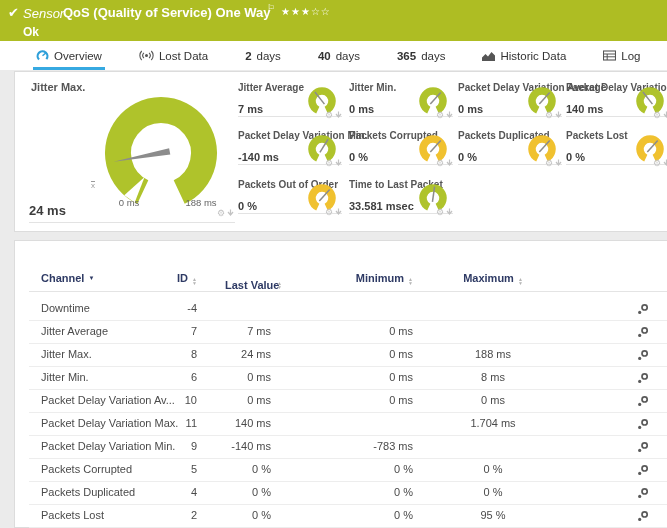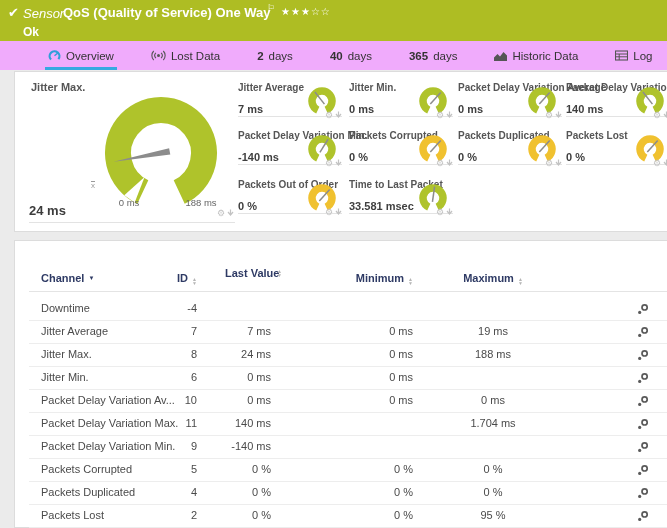--- a/index.html
+++ b/index.html
@@ -7,22 +7,22 @@
        overflow:hidden;position:relative}
   
   .topbar{position:absolute;left:0;top:0;width:667px;height:41px;background:#aebd23}
   .topbar .check{position:absolute;left:8px;top:5px;color:#fff;font-size:13px}
   .topbar .kind{position:absolute;left:23px;top:6px;color:#fff;font-style:italic;font-size:13px}
   .topbar .title{position:absolute;left:63px;top:5px;color:#fff;font-weight:bold;font-size:13px;white-space:nowrap}
   .topbar .flag{position:absolute;left:267px;top:3px;color:#fff;font-size:9px}
   .topbar .stars{position:absolute;left:281px;top:6px;color:#fff;font-size:10px;letter-spacing:1px}
   .topbar .status{position:absolute;left:23px;top:25px;color:#fff;font-weight:bold;font-size:12px}
   
-  .tabbar{position:absolute;left:0;top:41px;width:667px;height:29px;background:#f0abfc;
-          display:flex;align-items:stretch;padding-left:45px;box-sizing:border-box}
+  .tabbar{position:absolute;left:0;top:41px;width:667px;height:29px;background:#ffffff;
+          display:flex;align-items:stretch;padding-left:33px;box-sizing:border-box}
   .tab{display:flex;align-items:center;gap:5px;font-size:11.5px;color:#333;margin-right:31px;
        padding:3px 3px 0 3px;border-bottom:3px solid transparent;box-sizing:border-box;cursor:pointer;white-space:nowrap}
   .tab.active{border-bottom-color:#36a9e1}
   .tab .num{font-weight:bold}
   .tab svg{display:block}
   
   .card{position:absolute;left:14px;width:658px;background:#fff;border:1px solid #dcdcdc;box-sizing:border-box}
   .card.gauges{top:71px;height:161px}
   .card.tablecard{top:240px;height:288px}
   
@@ -47,21 +47,21 @@
   .thead{top:24px;height:26px;border-bottom:1px solid #e4e4e4}
   .cell{position:absolute;top:0;line-height:23px;font-size:11px;color:#4a4a4a;white-space:nowrap}
   .cell.ch{left:12px}
   .cell.id{left:108px;width:60px;text-align:right}
   .cell.lv{left:170px;width:72px;text-align:right}
   .cell.mn{left:244px;width:140px;text-align:right}
   .cell.mx{left:384px;width:160px;text-align:center}
   .cell.ic{left:600px;width:28px;text-align:center}
   .cell.ic svg{vertical-align:middle}
   .thead .cell{color:#2e3a64;font-weight:bold;line-height:26px}
-  .cell.lvh{position:absolute;left:196px;width:46px;text-align:center;line-height:12px;top:2px;color:#2e3a64;font-weight:bold;font-size:11px}
+  .cell.lvh{position:absolute;left:196px;width:46px;text-align:center;line-height:12px;top:14px;color:#2e3a64;font-weight:bold;font-size:11px}
   .sort{display:inline-flex;flex-direction:column;align-items:center;font-size:5px;line-height:4px;
         color:#b5b5b5;margin-left:4px;vertical-align:1px;cursor:pointer}
   .sort::before{content:"▲"}
   .sort::after{content:"▼"}
   .sortlv{position:absolute;right:-11px;bottom:2px;margin-left:0}
   .chsort{font-size:6px;color:#2e3a64;margin-left:4px;vertical-align:2px}
 </style>
 </head>
 <body>
 
@@ -299,21 +299,20 @@
         <span class="cell ic"><svg width="12" height="12" viewBox="0 0 12 12">
             <circle cx="7.6" cy="4.4" r="2.6" fill="none" stroke="#5a5a5a" stroke-width="1.7"></circle>
             <circle cx="2.7" cy="9.4" r="1.6" fill="#5a5a5a"></circle>
           </svg></span>
       </div>
       <div class="trow" style="top: 79px;">
         <span class="cell ch">Jitter Average</span>
         <span class="cell id">7</span>
         <span class="cell lv">7 ms</span>
         <span class="cell mn">0 ms</span>
-        <span class="cell mx">19 ms</span>
         <span class="cell ic"><svg width="12" height="12" viewBox="0 0 12 12">
             <circle cx="7.6" cy="4.4" r="2.6" fill="none" stroke="#5a5a5a" stroke-width="1.7"></circle>
             <circle cx="2.7" cy="9.4" r="1.6" fill="#5a5a5a"></circle>
           </svg></span>
       </div>
       <div class="trow" style="top: 102px;">
         <span class="cell ch">Jitter Max.</span>
         <span class="cell id">8</span>
         <span class="cell lv">24 ms</span>
         <span class="cell mn">0 ms</span>
@@ -321,20 +320,21 @@
         <span class="cell ic"><svg width="12" height="12" viewBox="0 0 12 12">
             <circle cx="7.6" cy="4.4" r="2.6" fill="none" stroke="#5a5a5a" stroke-width="1.7"></circle>
             <circle cx="2.7" cy="9.4" r="1.6" fill="#5a5a5a"></circle>
           </svg></span>
       </div>
       <div class="trow" style="top: 125px;">
         <span class="cell ch">Jitter Min.</span>
         <span class="cell id">6</span>
         <span class="cell lv">0 ms</span>
         <span class="cell mn">0 ms</span>
+        <span class="cell mx">8 ms</span>
         <span class="cell ic"><svg width="12" height="12" viewBox="0 0 12 12">
             <circle cx="7.6" cy="4.4" r="2.6" fill="none" stroke="#5a5a5a" stroke-width="1.7"></circle>
             <circle cx="2.7" cy="9.4" r="1.6" fill="#5a5a5a"></circle>
           </svg></span>
       </div>
       <div class="trow" style="top: 148px;">
         <span class="cell ch">Packet Delay Variation Av...</span>
         <span class="cell id">10</span>
         <span class="cell lv">0 ms</span>
         <span class="cell mn">0 ms</span>
@@ -351,20 +351,21 @@
         <span class="cell mx">1.704 ms</span>
         <span class="cell ic"><svg width="12" height="12" viewBox="0 0 12 12">
             <circle cx="7.6" cy="4.4" r="2.6" fill="none" stroke="#5a5a5a" stroke-width="1.7"></circle>
             <circle cx="2.7" cy="9.4" r="1.6" fill="#5a5a5a"></circle>
           </svg></span>
       </div>
       <div class="trow" style="top: 194px;">
         <span class="cell ch">Packet Delay Variation Min.</span>
         <span class="cell id">9</span>
         <span class="cell lv">-140 ms</span>
+        <span class="cell mn">-783 ms</span>
         <span class="cell ic"><svg width="12" height="12" viewBox="0 0 12 12">
             <circle cx="7.6" cy="4.4" r="2.6" fill="none" stroke="#5a5a5a" stroke-width="1.7"></circle>
             <circle cx="2.7" cy="9.4" r="1.6" fill="#5a5a5a"></circle>
           </svg></span>
       </div>
       <div class="trow" style="top: 217px;">
         <span class="cell ch">Packets Corrupted</span>
         <span class="cell id">5</span>
         <span class="cell lv">0 %</span>
         <span class="cell mn">0 %</span>

